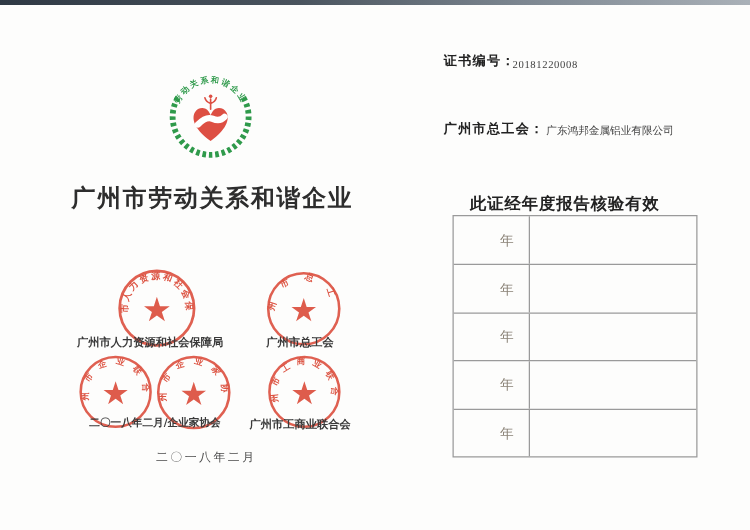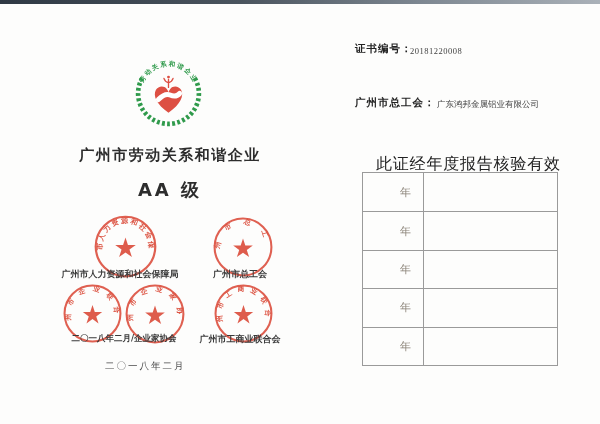--- a/index.html
+++ b/index.html
@@ -9,46 +9,46 @@
        background:linear-gradient(to right,#2f3944,#4a545e 40%,#7d8791 70%,#aab1b8 100%);}
   
   .emblem{position:absolute;left:130px;top:55px;width:77px;height:77px;}
   .emblem .wreath{stroke:#2f9a4b;stroke-width:4.6;fill:none;stroke-dasharray:2.8 2.3;}
   .emblem .ring-text{fill:#2f9a4b;font-size:6.4px;font-weight:bold;letter-spacing:1.6px;}
   .emblem .heart{fill:#dd4f43;}
   .emblem .shake{stroke:#ffffff;stroke-width:5px;fill:none;stroke-linecap:round;stroke-linejoin:round;}
   .emblem .sprout{stroke:#dd4f43;stroke-width:1.3;fill:none;stroke-linecap:round;}
   .emblem .bud{fill:#dd4f43;}
   .title-block{position:absolute;left:30px;top:146px;width:280px;text-align:center;color:#2d2d2d;}
-  .title-line1{font-size:15px;font-weight:bold;letter-spacing:1.5px;}
+  .title-line1{font-size:19px;font-weight:bold;letter-spacing:1.5px;}
   .title-line2{font-size:18px;font-weight:bold;letter-spacing:3px;margin-top:13px;}
   .seal{position:absolute;}
   .seal circle{stroke:#dc5342;stroke-width:2.4;fill:none;opacity:.92;}
   .seal polygon{fill:#dc5342;opacity:.95;}
   .seal text{fill:#dc5342;font-size:8px;font-weight:bold;}
   .seal-1{left:93px;top:214px;width:65px;height:65px;}
   .seal-2{left:212px;top:216px;width:62px;height:62px;}
   .seal-3{left:62px;top:283px;width:61px;height:61px;}
   .seal-4{left:124px;top:283px;width:62px;height:62px;}
   .seal-5{left:213px;top:283px;width:61px;height:61px;}
   .seal-label{position:absolute;font-weight:bold;color:#3a3a3a;text-align:center;white-space:nowrap;}
   .label-1{left:52px;top:268px;width:136px;font-size:9px;}
   .label-2{left:204px;top:268px;width:72px;font-size:9px;}
   .label-3{left:54px;top:333px;width:140px;font-size:8.5px;}
   .label-4{left:197px;top:333px;width:86px;font-size:9px;}
-  .issue-date{position:absolute;left:105px;top:360px;width:120px;text-align:left;
+  .issue-date{position:absolute;left:105px;top:360px;width:120px;text-align:center;
        font-size:9.5px;color:#4a4a4a;letter-spacing:2px;}
   
   .flabel{position:absolute;font-size:10.5px;font-weight:bold;color:#222;letter-spacing:1px;white-space:nowrap;}
   .fvalue{position:absolute;font-family:"Liberation Serif","DejaVu Serif",serif;color:#3f3f3f;white-space:nowrap;}
   .cert-no-label{left:355px;top:42px;}
   .cert-no-value{left:410px;top:46px;font-size:8.5px;letter-spacing:.5px;text-align:center;}
   .holder-label{left:355px;top:96px;}
   .holder-value{left:437px;top:99px;font-size:8.5px;text-align:right;}
-  .table-title{position:absolute;left:356px;top:154px;font-size:16px;font-weight:normal;
+  .table-title{position:absolute;left:356px;top:154px;font-size:13px;font-weight:bold;
        color:#222;letter-spacing:.8px;padding-left:20px;}
   .year-table{position:absolute;left:362px;top:172px;width:196px;height:194px;
        border:1px solid #9a9a9a;box-sizing:border-box;display:grid;grid-template-rows:repeat(5,1fr);}
   .yrow{display:flex;border-top:1px solid #9a9a9a;}
   .yrow:first-child{border-top:none;}
   .ycell{width:61px;border-right:1px solid #9a9a9a;box-sizing:border-box;
        display:flex;align-items:center;justify-content:flex-end;padding-right:12px;
        font-size:11px;color:#8a8276;}
   .vcell{flex:1;}
 </style>
@@ -68,21 +68,20 @@
       <text class="ring-text"><textPath href="#logoArc" startOffset="50%" text-anchor="middle">劳动关系和谐企业</textPath></text>
       <path class="heart" d="M38,57 C26,48.5 22.5,40 25.5,34.5 C27.8,30.5 33.5,29.8 36.3,33.5 C37,34.4 37.6,35.6 38,36.8 C38.4,35.6 39,34.4 39.7,33.5 C42.5,29.8 48.2,30.5 50.5,34.5 C53.5,40 50,48.5 38,57 Z"></path>
       <path class="shake" d="M28,44 C32.5,39.5 36,38 39.5,39.5 C43,41 46.5,40.8 49,38"></path>
       <path class="sprout" d="M38,32 L38,24 M38,27.5 C35.5,26.5 34,25 33.5,23 M38,27.5 C40.5,26.5 42,25 42.5,23"></path>
       <circle class="bud" cx="38" cy="21.8" r="1.4"></circle>
     </svg>
   </div>
 
   <div class="title-block">
     <div class="title-line1">广州市劳动关系和谐企业</div>
-    <div class="title-line2">AA 级</div>
   </div>
 
   <svg class="seal seal-1" viewBox="0 0 72 72">
     <defs>
         <path id="arc1" d="M 11.6,44.9 A 26,26 0 1 1 60.4,44.9"></path>
       </defs>
     <circle cx="36" cy="36" r="33"></circle>
     <polygon points="36,26 38.7,34.3 47.4,34.3 40.4,39.4 43.1,47.7 36,42.6 28.9,47.7 31.6,39.4 24.6,34.3 33.3,34.3"></polygon>
     <text><textPath class="seal-arc-text" href="#arc1" startOffset="50%" text-anchor="middle" letter-spacing="2.0">广州市人力资源和社会保障局</textPath></text>
   </svg>

